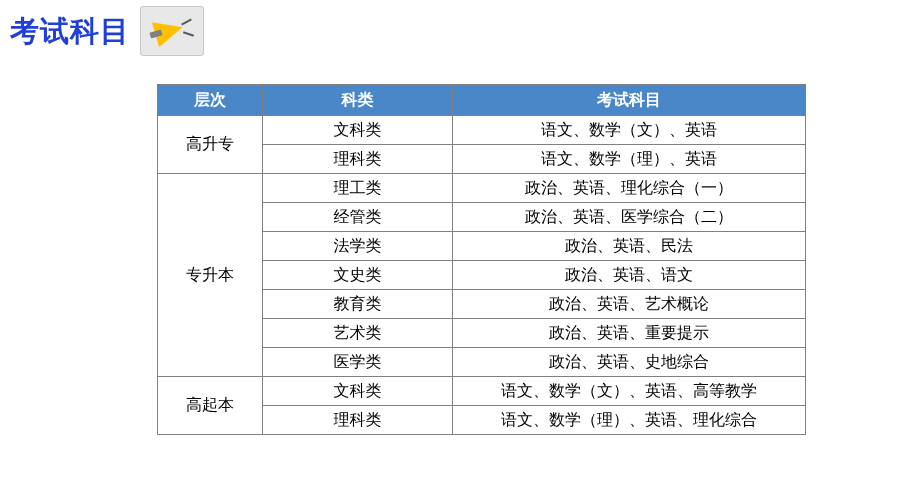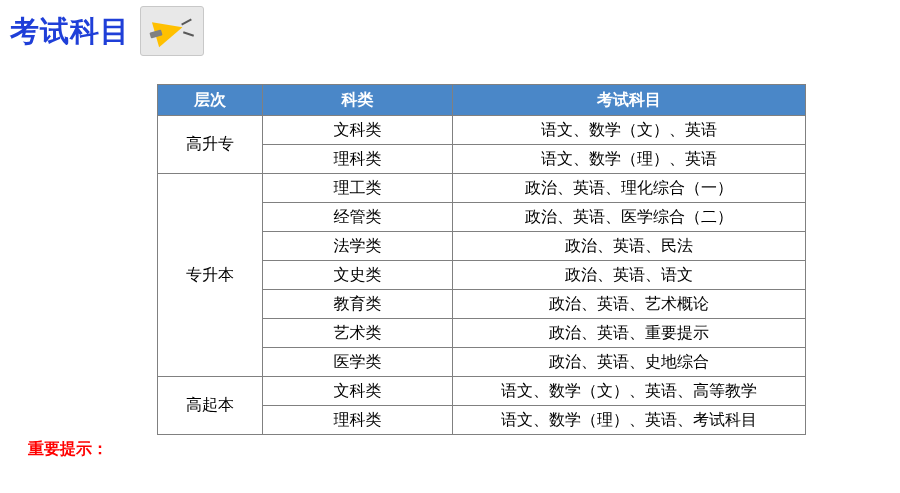--- a/index.html
+++ b/index.html
@@ -194,20 +194,19 @@
       <td>政治、英语、史地综合</td>
     </tr>
 
     <tr>
       <td rowspan="2">高起本</td>
       <td>文科类</td>
       <td>语文、数学（文）、英语、高等教学</td>
     </tr>
     <tr>
       <td>理科类</td>
-      <td>语文、数学（理）、英语、考试科目</td>
+      <td>语文、数学（理）、英语、理化综合</td>
     </tr>
   </tbody>
 </table>
 
 <div id="notes">
-  <div id="note-title">重要提示：</div>
 </div>
 
 </body></html>

